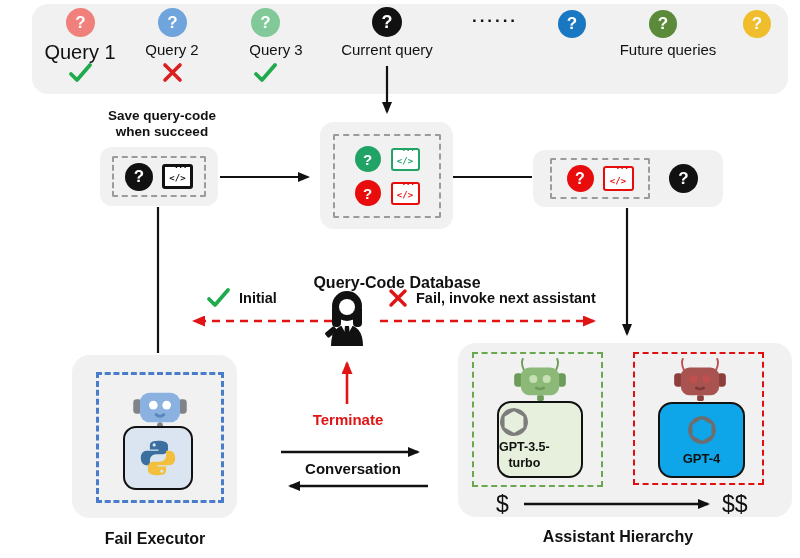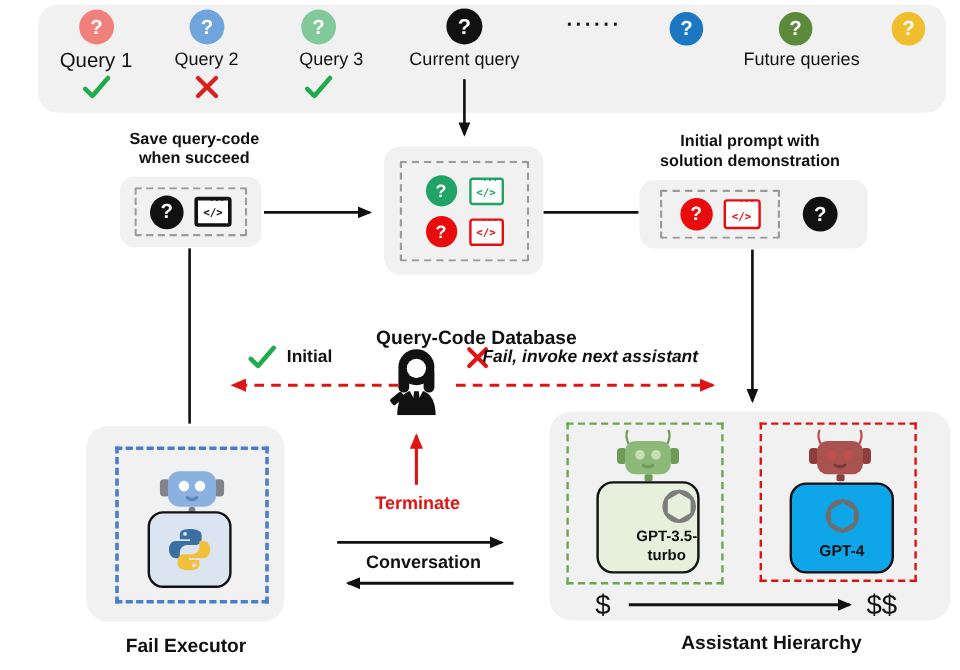--- a/index.html
+++ b/index.html
@@ -24,21 +24,21 @@
 </head>
 <body>
 
 <div id="canvas">
 
   <div class="panel" style="left:32px;top:4px;width:756px;height:90px;"></div>
 
   <div class="qcircle abs" style="left:66px;top:8px;width:29px;height:29px;background:#f0807b;font-size:17px;">
     <span>?</span>
   </div>
-  <div class="lbl ctr" style="left:35px;top:41px;width:90px;font-size:17px;">Query 1</div>
+  <div class="lbl ctr" style="left:35px;top:41px;width:90px;font-size:20px;">Query 1</div>
   <svg class="abs" style="left:68px;top:61px;" width="25" height="24" viewBox="0 0 25 24">
     <polyline points="3,13 9,19 22,4" fill="none" stroke="#1faa4b" stroke-width="3.8" stroke-linecap="round" stroke-linejoin="round"></polyline>
   </svg>
 
   <div class="qcircle abs" style="left:158px;top:8px;width:29px;height:29px;background:#6fa4dc;font-size:17px;">
     <span>?</span>
   </div>
   <div class="lbl ctr" style="left:127px;top:41px;width:90px;font-size:15px;">Query 2</div>
   <svg class="abs" style="left:162px;top:62px;" width="21" height="21" viewBox="0 0 21 21">
     <line x1="3" y1="3" x2="18" y2="18" stroke="#da1f1f" stroke-width="3.6" stroke-linecap="round"></line>
@@ -102,24 +102,20 @@
         <span>?</span>
       </div>
       <div class="codewin" style="border:2.5px solid #e80c0c;color:#e80c0c;">
         <span class="dots">···</span>
         <span class="glyph">&lt;/&gt;</span>
       </div>
     </div>
   </div>
   <div class="lbl ctr bold" style="left:297px;top:243px;width:200px;font-size:16px;margin-top:31px;">Query-Code Database</div>
 
-  <div class="lbl ctr bold" style="left:535px;top:110px;width:180px;font-size:13.5px;">
-    <div>Initial prompt with</div>
-    <div>solution demonstration</div>
-  </div>
   <div class="panel" style="left:533px;top:150px;width:190px;height:57px;border-radius:12px;"></div>
   <div class="dashbox" style="left:550px;top:158px;width:100px;height:41px;">
     <div class="qcircle" style="width:27px;height:27px;background:#e80c0c;font-size:16px;">
       <span>?</span>
     </div>
     <div class="codewin" style="border:2.5px solid #e80c0c;color:#e80c0c;">
       <span class="dots">···</span>
       <span class="glyph">&lt;/&gt;</span>
     </div>
   </div>
@@ -142,21 +138,21 @@
   </svg>
 
   <svg class="abs" style="left:206px;top:286px;" width="26" height="24" viewBox="0 0 26 24">
     <polyline points="3,13 9,19 22,4" fill="none" stroke="#1faa4b" stroke-width="3.8" stroke-linecap="round" stroke-linejoin="round"></polyline>
   </svg>
   <div class="lbl bold" style="left:239px;top:290px;font-size:14.5px;">Initial</div>
   <svg class="abs" style="left:388px;top:288px;" width="20" height="20" viewBox="0 0 20 20">
     <line x1="3" y1="3" x2="17" y2="17" stroke="#e01414" stroke-width="3.4" stroke-linecap="round"></line>
     <line x1="17" y1="3" x2="3" y2="17" stroke="#e01414" stroke-width="3.4" stroke-linecap="round"></line>
   </svg>
-  <div class="lbl bold" style="left:402px;top:290px;font-size:14.5px;font-style:italic;">Fail, invoke next assistant</div>
+  <div class="lbl bold" style="left:416px;top:290px;font-size:14.5px;">Fail, invoke next assistant</div>
 
   <div class="lbl ctr bold" style="left:283px;top:460px;width:140px;font-size:15px;">Conversation</div>
   <div class="lbl ctr bold" style="left:288px;top:411px;width:120px;font-size:15px;color:#e01414;">Terminate</div>
 
   <div class="panel" style="left:72px;top:355px;width:165px;height:163px;border-radius:18px;"></div>
   <div class="abs" style="left:96px;top:372px;width:128px;height:131px;box-sizing:border-box;border:3px dashed #4a7dc9;"></div>
   <svg class="abs" style="left:131px;top:386px;" width="58" height="42" viewBox="0 0 60 44">
     <rect x="2" y="14" width="9" height="15" rx="3.5" fill="#808489"></rect>
     <rect x="49" y="14" width="9" height="15" rx="3.5" fill="#808489"></rect>
     <rect x="9" y="7" width="42" height="31" rx="10" fill="#8ab1e0"></rect>
@@ -182,21 +178,21 @@
     <path d="M47 12 Q50 6 48 1" stroke="#6d9b58" stroke-width="2" fill="none" stroke-linecap="round"></path>
     <rect x="3" y="16" width="9" height="14" rx="3.5" fill="#6d9b58"></rect>
     <rect x="48" y="16" width="9" height="14" rx="3.5" fill="#6d9b58"></rect>
     <rect x="10" y="10" width="40" height="29" rx="9" fill="#8cb878"></rect>
     <circle cx="23" cy="22" r="4.2" fill="#c6e0b4"></circle>
     <circle cx="37" cy="22" r="4.2" fill="#c6e0b4"></circle>
     <path d="M26 31 q4 3 8 0" stroke="#6d9b58" stroke-width="2.6" fill="none" stroke-linecap="round"></path>
     <rect x="27" y="39" width="7" height="6" rx="1.5" fill="#6d9b58"></rect>
   </svg>
   <div class="abs" style="left:497px;top:401px;width:86px;height:77px;box-sizing:border-box;background:#e6f0dd;
-              border:2.5px solid #111;border-radius:14px;display:flex;flex-direction:column;align-items:flex-end;justify-content:center;">
+              border:2.5px solid #111;border-radius:14px;display:flex;flex-direction:column;align-items:flex-start;justify-content:center;">
     <svg width="30" height="30" viewBox="-12 -12 24 24">
       <g fill="none" stroke="#7d7d7d" stroke-width="2.2" stroke-linecap="round">
         <g>
             <path d="M 0 -10 A 10 10 0 0 1 8.66 -5 L 8.66 4"></path>
           </g>
         <g transform="rotate(60)">
             <path d="M 0 -10 A 10 10 0 0 1 8.66 -5 L 8.66 4"></path>
           </g>
         <g transform="rotate(120)">
             <path d="M 0 -10 A 10 10 0 0 1 8.66 -5 L 8.66 4"></path>
@@ -252,21 +248,21 @@
         <g transform="rotate(300)">
             <path d="M 0 -10 A 10 10 0 0 1 8.66 -5 L 8.66 4"></path>
           </g>
       </g>
     </svg>
     <div class="ctr bold" style="font-size:13px;margin-top:6px;">GPT-4</div>
   </div>
 
   <div class="lbl" style="left:496px;top:491px;font-size:23px;font-weight:500;">$</div>
   <div class="lbl" style="left:722px;top:491px;font-size:23px;font-weight:500;">$$</div>
-  <div class="lbl ctr bold" style="left:518px;top:528px;width:200px;font-size:16px;text-align:right;">Assistant Hierarchy</div>
+  <div class="lbl ctr bold" style="left:518px;top:528px;width:200px;font-size:16px;">Assistant Hierarchy</div>
 
   <svg class="abs" style="left:0;top:0;" width="800" height="558" viewBox="0 0 800 558">
     <defs>
       <marker id="ab" markerUnits="userSpaceOnUse" markerWidth="12" markerHeight="10" refX="10" refY="5" orient="auto">
         <path d="M0,0 L12,5 L0,10 Z" fill="#111"></path>
       </marker>
       <marker id="ar" markerUnits="userSpaceOnUse" markerWidth="13" markerHeight="11" refX="11" refY="5.5" orient="auto">
         <path d="M0,0 L13,5.5 L0,11 Z" fill="#e01414"></path>
       </marker>
     </defs>

